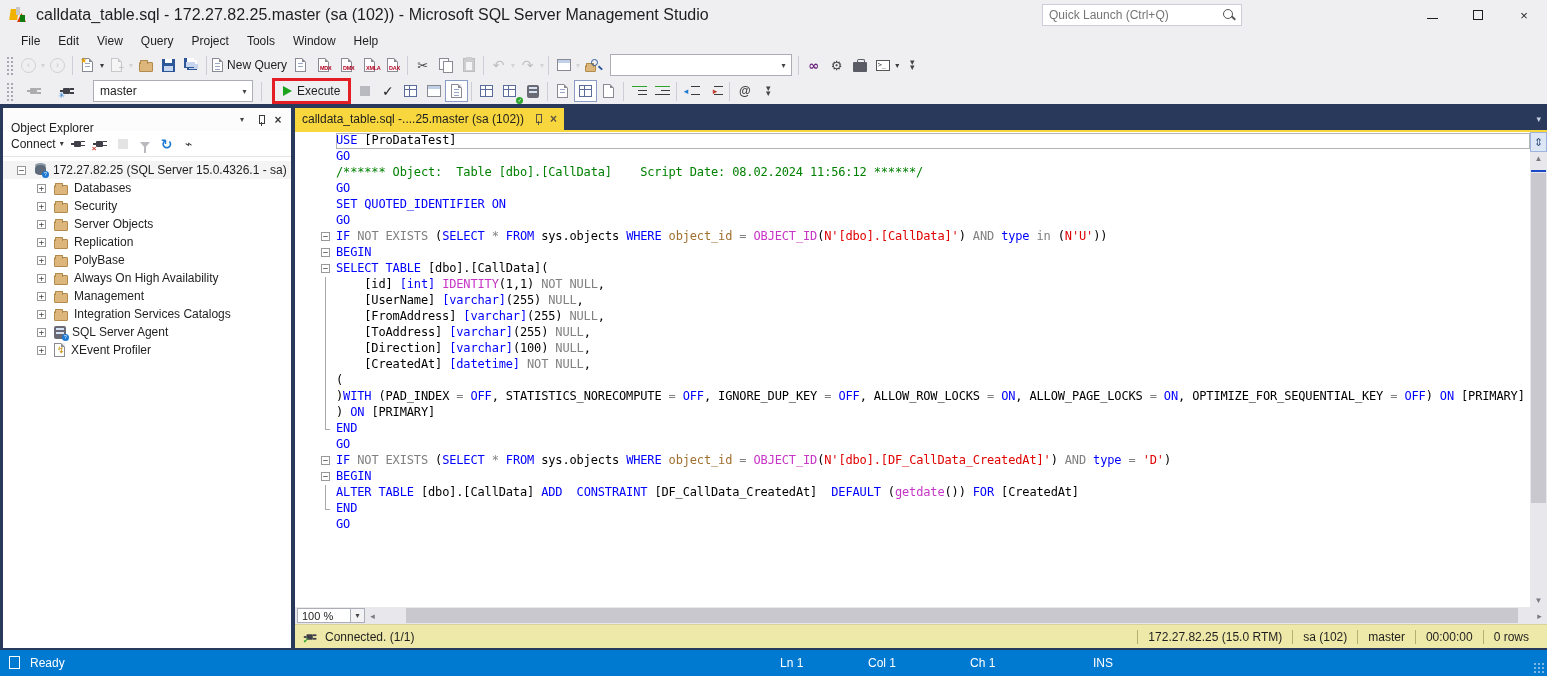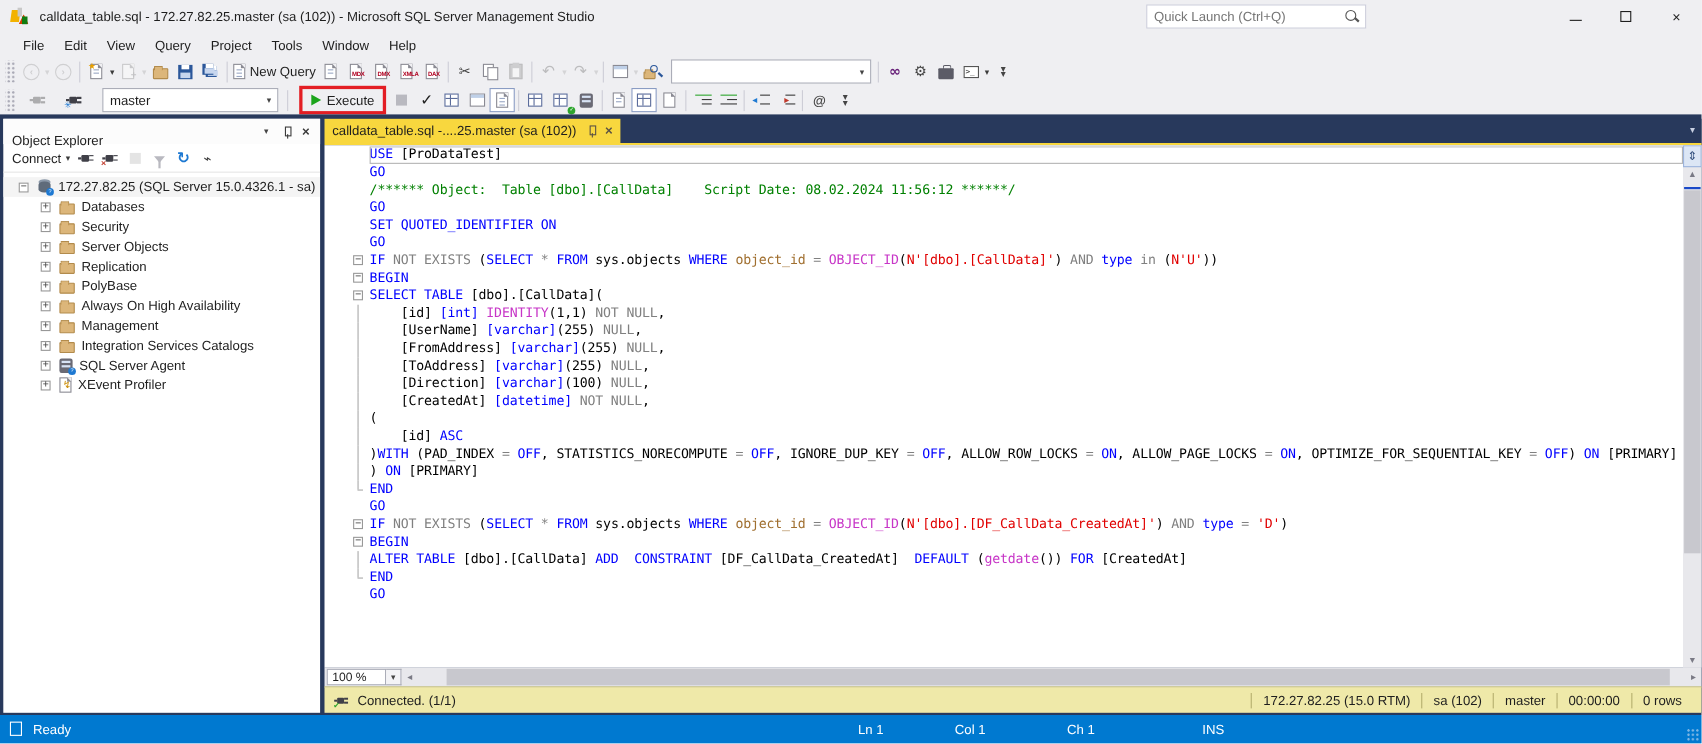--- a/index.html
+++ b/index.html
@@ -9,21 +9,21 @@
     font-family:"Liberation Sans","DejaVu Sans",sans-serif; font-size:12px; color:#1e1e1e;
     background:#EFEFF2; position:relative;
   }
   
   .titlebar { height:30px; display:flex; align-items:center; background:#EFEFF2; padding:0 6px; position:relative; }
   .app-icon { width:18px; height:16px; margin:0 8px 0 4px; position:relative; }
   .app-icon .b1{position:absolute;left:0;top:2px;width:8px;height:11px;background:#F2B200;transform:skewX(-8deg);}
   .app-icon .b2{position:absolute;left:6px;top:0;width:4px;height:8px;background:#C8C8C8;}
   .app-icon .b3{position:absolute;left:7px;top:6px;width:9px;height:9px;background:#D83B01;clip-path:polygon(0 100%,50% 0,100% 100%);}
   .app-icon .b4{position:absolute;left:10px;top:8px;width:5px;height:7px;background:#107C10;}
-  .title-text { font-size:12px; color:#1e1e1e; }
+  .title-text { font-size:16px; color:#1e1e1e; }
   .quick-launch { position:absolute; right:305px; top:4px; width:200px; height:22px; background:#fff; border:1px solid #CCCEDB; display:flex; align-items:center; }
   .quick-launch input { border:none; outline:none; flex:1; font-family:inherit; font-size:12px; padding:0 6px; color:#777; background:transparent; }
   .ql-glass { width:16px; height:16px; position:relative; margin-right:4px; }
   .ql-glass::before{content:"";position:absolute;left:2px;top:2px;width:8px;height:8px;border:1.5px solid #555;border-radius:50%;}
   .ql-glass::after{content:"";position:absolute;left:10px;top:10px;width:5px;height:1.8px;background:#555;transform:rotate(42deg);}
   .win-controls { position:absolute; right:0; top:0; height:30px; display:flex; }
   .win-btn { width:46px; height:30px; display:flex; align-items:center; justify-content:center; font-size:13px; color:#1e1e1e; }
   .win-btn .sq { width:10px; height:10px; border:1px solid #1e1e1e; }
   .win-btn .mn { width:11px; height:1px; background:#1e1e1e; margin-top:6px;}
 
@@ -595,21 +595,20 @@
           <div class="cl"><span class="om"><span class="fold">−</span></span><span class="txt"><span class="sy-k">IF</span><span class="sy-g"> NOT EXISTS </span><span class="sy-t">(</span><span class="sy-k">SELECT</span><span class="sy-g"> * </span><span class="sy-k">FROM</span><span class="sy-t"> sys.objects </span><span class="sy-k">WHERE</span><span class="sy-o"> object_id </span><span class="sy-g">=</span><span class="sy-t"> </span><span class="sy-f">OBJECT_ID</span><span class="sy-t">(</span><span class="sy-s">N'[dbo].[CallData]'</span><span class="sy-t">) </span><span class="sy-g">AND</span><span class="sy-t"> </span><span class="sy-k">type</span><span class="sy-t"> </span><span class="sy-g">in</span><span class="sy-t"> (</span><span class="sy-s">N'U'</span><span class="sy-t">))</span></span></div>
           <div class="cl"><span class="om"><span class="fold">−</span></span><span class="txt"><span class="sy-k">BEGIN</span></span></div>
           <div class="cl"><span class="om"><span class="fold">−</span></span><span class="txt"><span class="sy-k">SELECT TABLE</span><span class="sy-t"> [dbo].[CallData](</span></span></div>
           <div class="cl"><span class="om"><span class="vln"></span></span><span class="txt"><span class="sy-t">    [id] </span><span class="sy-k">[int]</span><span class="sy-t"> </span><span class="sy-f">IDENTITY</span><span class="sy-t">(1,1) </span><span class="sy-g">NOT NULL</span><span class="sy-t">,</span></span></div>
           <div class="cl"><span class="om"><span class="vln"></span></span><span class="txt"><span class="sy-t">    [UserName] </span><span class="sy-k">[varchar]</span><span class="sy-t">(255) </span><span class="sy-g">NULL</span><span class="sy-t">,</span></span></div>
           <div class="cl"><span class="om"><span class="vln"></span></span><span class="txt"><span class="sy-t">    [FromAddress] </span><span class="sy-k">[varchar]</span><span class="sy-t">(255) </span><span class="sy-g">NULL</span><span class="sy-t">,</span></span></div>
           <div class="cl"><span class="om"><span class="vln"></span></span><span class="txt"><span class="sy-t">    [ToAddress] </span><span class="sy-k">[varchar]</span><span class="sy-t">(255) </span><span class="sy-g">NULL</span><span class="sy-t">,</span></span></div>
           <div class="cl"><span class="om"><span class="vln"></span></span><span class="txt"><span class="sy-t">    [Direction] </span><span class="sy-k">[varchar]</span><span class="sy-t">(100) </span><span class="sy-g">NULL</span><span class="sy-t">,</span></span></div>
           <div class="cl"><span class="om"><span class="vln"></span></span><span class="txt"><span class="sy-t">    [CreatedAt] </span><span class="sy-k">[datetime]</span><span class="sy-t"> </span><span class="sy-g">NOT NULL</span><span class="sy-t">,</span></span></div>
           <div class="cl"><span class="om"><span class="vln"></span></span><span class="txt"><span class="sy-t">(</span></span></div>
-          <div class="cl"><span class="om"><span class="vln"></span></span><span class="txt"><span class="sy-t">    [id] </span><span class="sy-k">ASC</span></span></div>
           <div class="cl"><span class="om"><span class="vln"></span></span><span class="txt"><span class="sy-t">)</span><span class="sy-k">WITH</span><span class="sy-t"> (PAD_INDEX </span><span class="sy-g">=</span><span class="sy-t"> </span><span class="sy-k">OFF</span><span class="sy-t">, STATISTICS_NORECOMPUTE </span><span class="sy-g">=</span><span class="sy-t"> </span><span class="sy-k">OFF</span><span class="sy-t">, IGNORE_DUP_KEY </span><span class="sy-g">=</span><span class="sy-t"> </span><span class="sy-k">OFF</span><span class="sy-t">, ALLOW_ROW_LOCKS </span><span class="sy-g">=</span><span class="sy-t"> </span><span class="sy-k">ON</span><span class="sy-t">, ALLOW_PAGE_LOCKS </span><span class="sy-g">=</span><span class="sy-t"> </span><span class="sy-k">ON</span><span class="sy-t">, OPTIMIZE_FOR_SEQUENTIAL_KEY </span><span class="sy-g">=</span><span class="sy-t"> </span><span class="sy-k">OFF</span><span class="sy-t">) </span><span class="sy-k">ON</span><span class="sy-t"> [PRIMARY]</span></span></div>
           <div class="cl"><span class="om"><span class="vln"></span></span><span class="txt"><span class="sy-t">) </span><span class="sy-k">ON</span><span class="sy-t"> [PRIMARY]</span></span></div>
           <div class="cl"><span class="om"><span class="vln half"></span><span class="corner"></span></span><span class="txt"><span class="sy-k">END</span></span></div>
           <div class="cl"><span class="om"></span><span class="txt"><span class="sy-k">GO</span></span></div>
           <div class="cl"><span class="om"><span class="fold">−</span></span><span class="txt"><span class="sy-k">IF</span><span class="sy-g"> NOT EXISTS </span><span class="sy-t">(</span><span class="sy-k">SELECT</span><span class="sy-g"> * </span><span class="sy-k">FROM</span><span class="sy-t"> sys.objects </span><span class="sy-k">WHERE</span><span class="sy-o"> object_id </span><span class="sy-g">=</span><span class="sy-t"> </span><span class="sy-f">OBJECT_ID</span><span class="sy-t">(</span><span class="sy-s">N'[dbo].[DF_CallData_CreatedAt]'</span><span class="sy-t">) </span><span class="sy-g">AND</span><span class="sy-t"> </span><span class="sy-k">type</span><span class="sy-t"> </span><span class="sy-g">=</span><span class="sy-t"> </span><span class="sy-s">'D'</span><span class="sy-t">)</span></span></div>
           <div class="cl"><span class="om"><span class="fold">−</span></span><span class="txt"><span class="sy-k">BEGIN</span></span></div>
           <div class="cl"><span class="om"><span class="vln"></span></span><span class="txt"><span class="sy-k">ALTER TABLE</span><span class="sy-t"> [dbo].[CallData] </span><span class="sy-k">ADD</span><span class="sy-t">  </span><span class="sy-k">CONSTRAINT</span><span class="sy-t"> [DF_CallData_CreatedAt]  </span><span class="sy-k">DEFAULT</span><span class="sy-t"> (</span><span class="sy-f">getdate</span><span class="sy-t">()) </span><span class="sy-k">FOR</span><span class="sy-t"> [CreatedAt]</span></span></div>
           <div class="cl"><span class="om"><span class="vln half"></span><span class="corner"></span></span><span class="txt"><span class="sy-k">END</span></span></div>
           <div class="cl"><span class="om"></span><span class="txt"><span class="sy-k">GO</span></span></div>
         </div>

